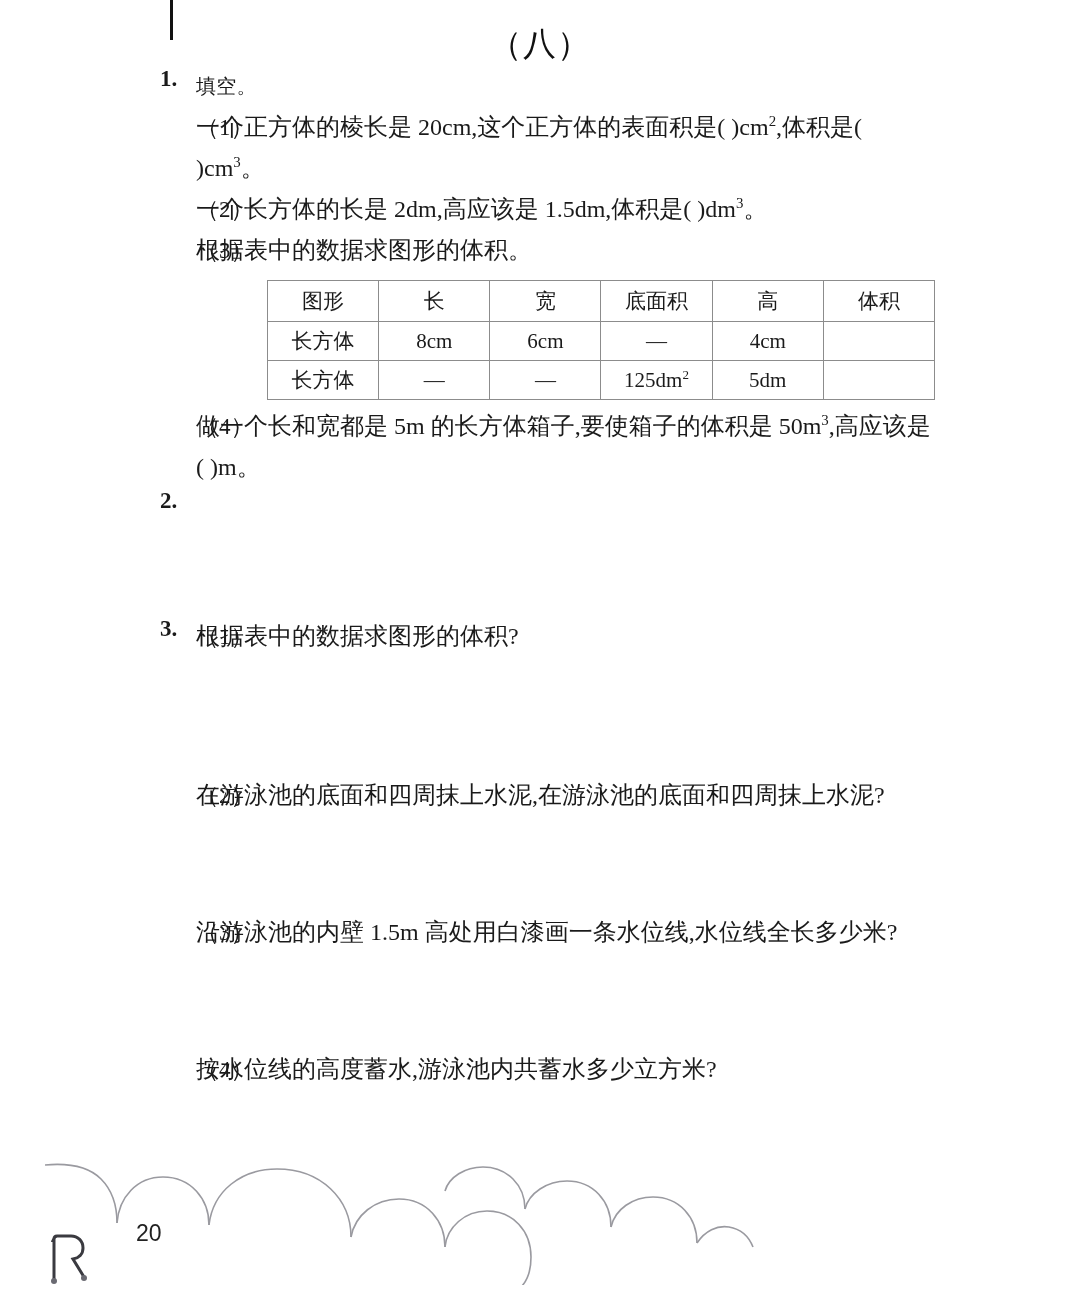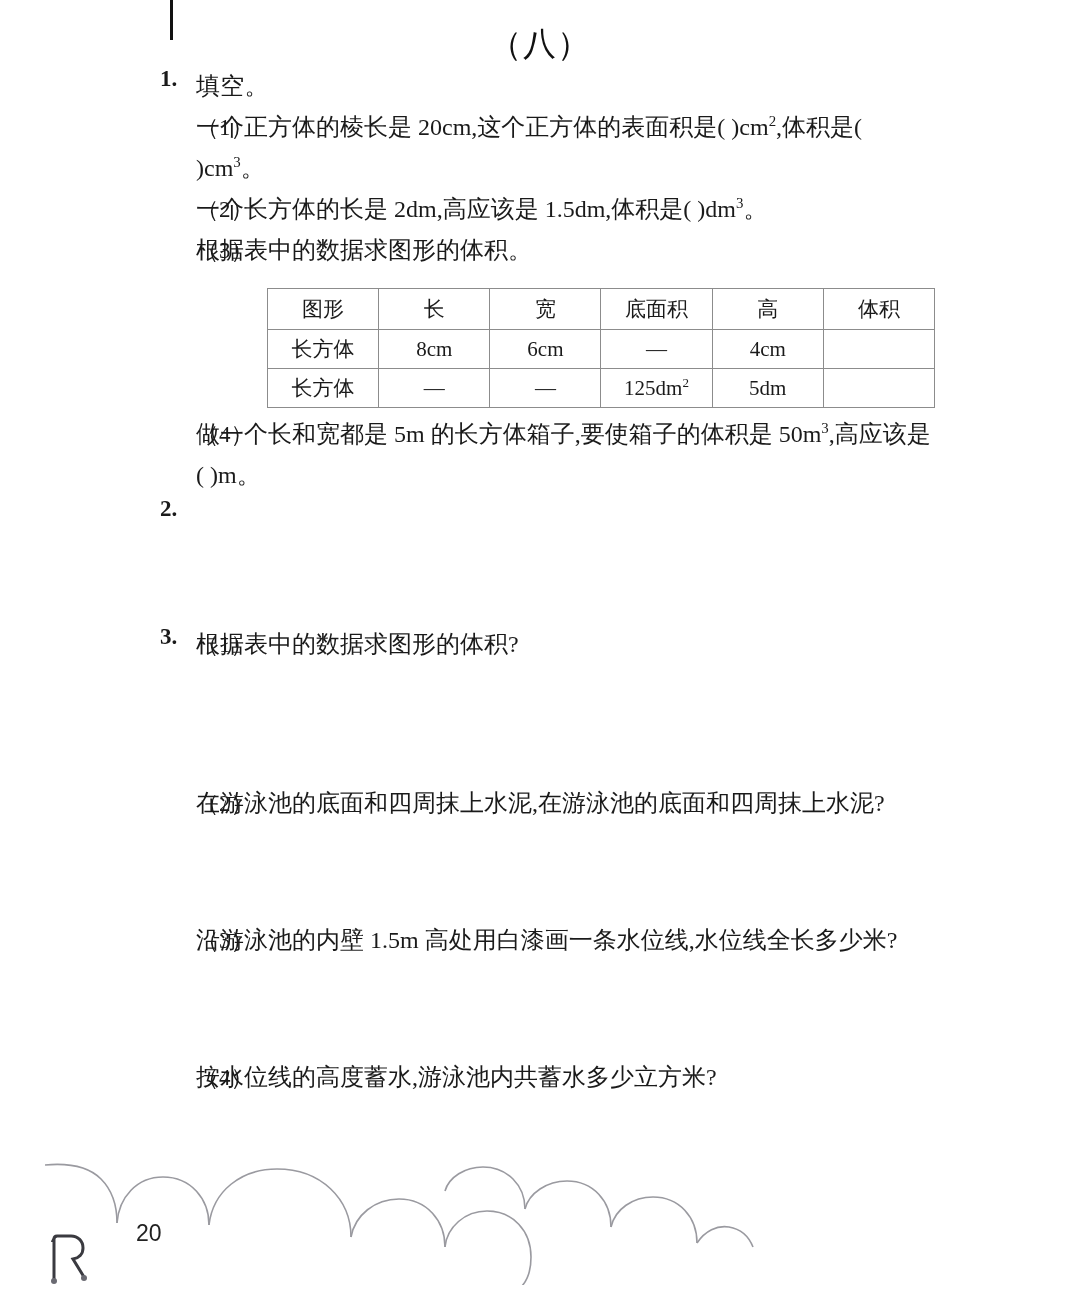--- a/index.html
+++ b/index.html
@@ -43,21 +43,21 @@
   }
   .qnum{
     position:absolute;left:160px;
     font-size:23px;
     font-weight:bold;
     font-family:"Liberation Serif","DejaVu Serif",serif;
   }
   .qbody{
     margin-left:196px;
     margin-right:150px;
-    font-size:24px;
+    font-size:20px;
     line-height:41px;
     letter-spacing:0.2px;
   }
   .sub{
     position:relative;
     margin-left:196px;
     margin-right:148px;
     font-size:24px;
     line-height:41px;
   }
@@ -66,21 +66,21 @@
     font-size:23px;
   }
   .subbody{
     display:block;
   }
   sup{font-size:0.62em;vertical-align:super;line-height:0;}
 
   
   .tbl-wrap{
     margin-left:247px;
-    margin-top:17px;
+    margin-top:9px;
     margin-bottom:6px;
     width:668px;
     padding-left:20px;
   }
   table.data{
     border-collapse:collapse;
     width:668px;
     table-layout:fixed;
     font-size:21px;
   }

